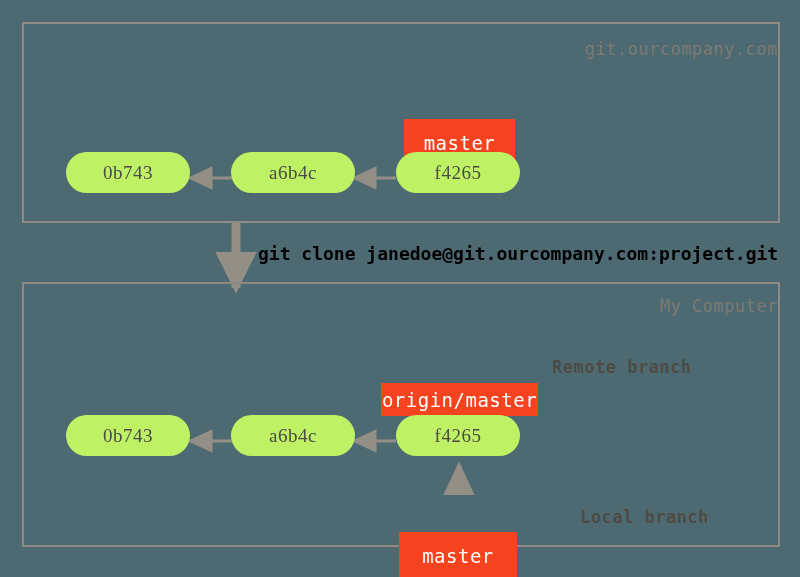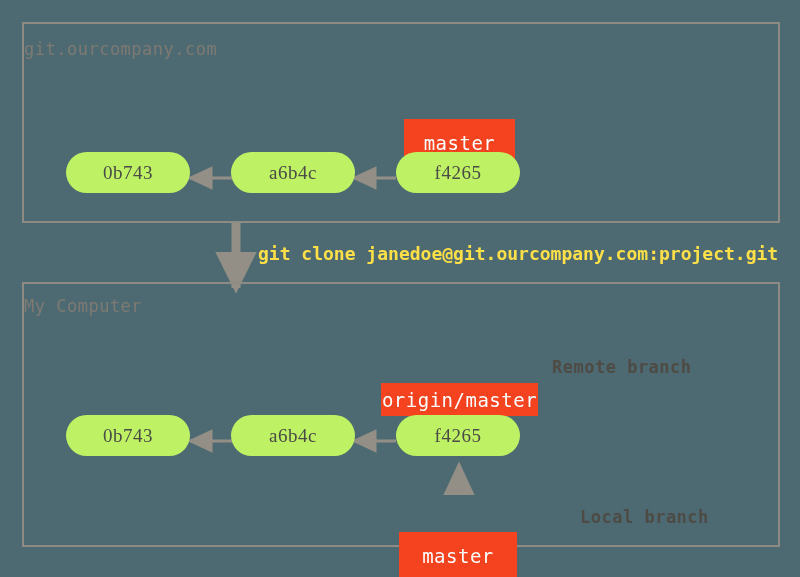--- a/index.html
+++ b/index.html
@@ -38,21 +38,21 @@
   #zone-local {
     left: 22px;
     top: 282px;
     width: 758px;
     height: 265px;
   }
 
   .zone-title {
     position: absolute;
     width: 100%;
-    text-align: left;
+    text-align: right;
     color: #7e7a72;
     font-size: 17px;
     letter-spacing: 0.5px;
     white-space: nowrap;
   }
   #zone-remote .zone-title { top: 15px; }
   #zone-local  .zone-title { top: 12px; }
 
   
   .commit {
@@ -92,21 +92,21 @@
     font-weight: bold;
     white-space: nowrap;
     letter-spacing: 0.5px;
   }
 
   
   #clone-command {
     position: absolute;
     left: 258px;
     top: 243px;
-    color: #fde047;
+    color: #000000;
     font-size: 18px;
     font-weight: bold;
     white-space: nowrap;
     letter-spacing: 0px;
   }
 
   
   #arrows {
     position: absolute;
     left: 0; top: 0;

